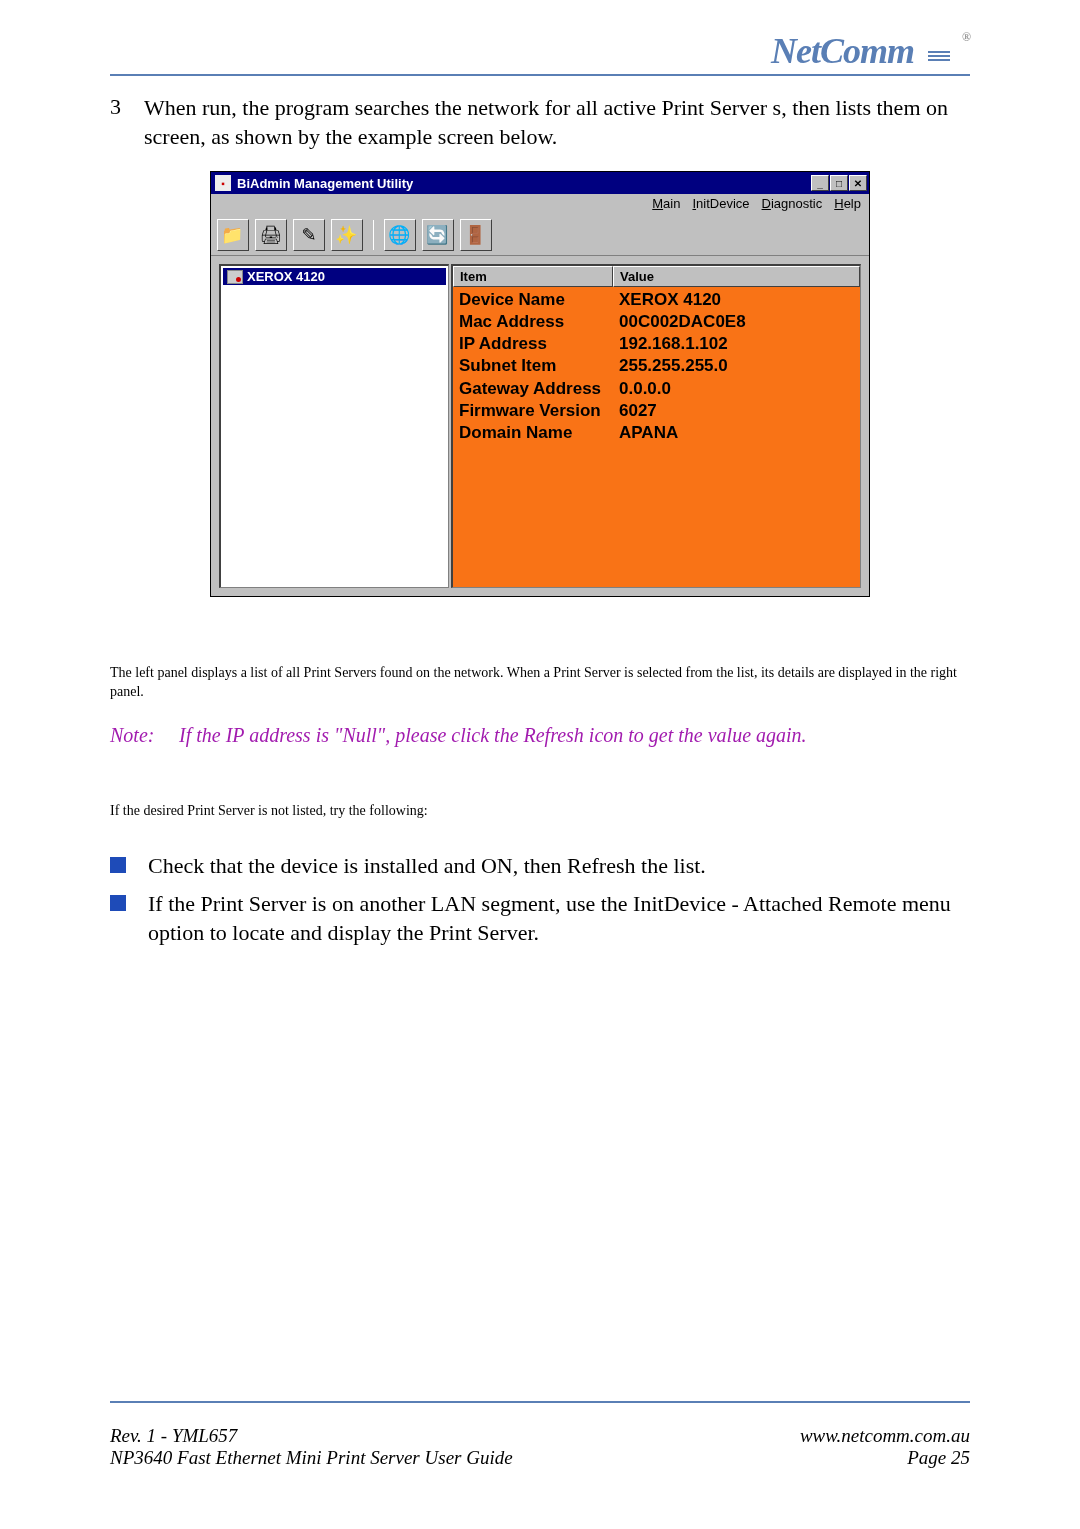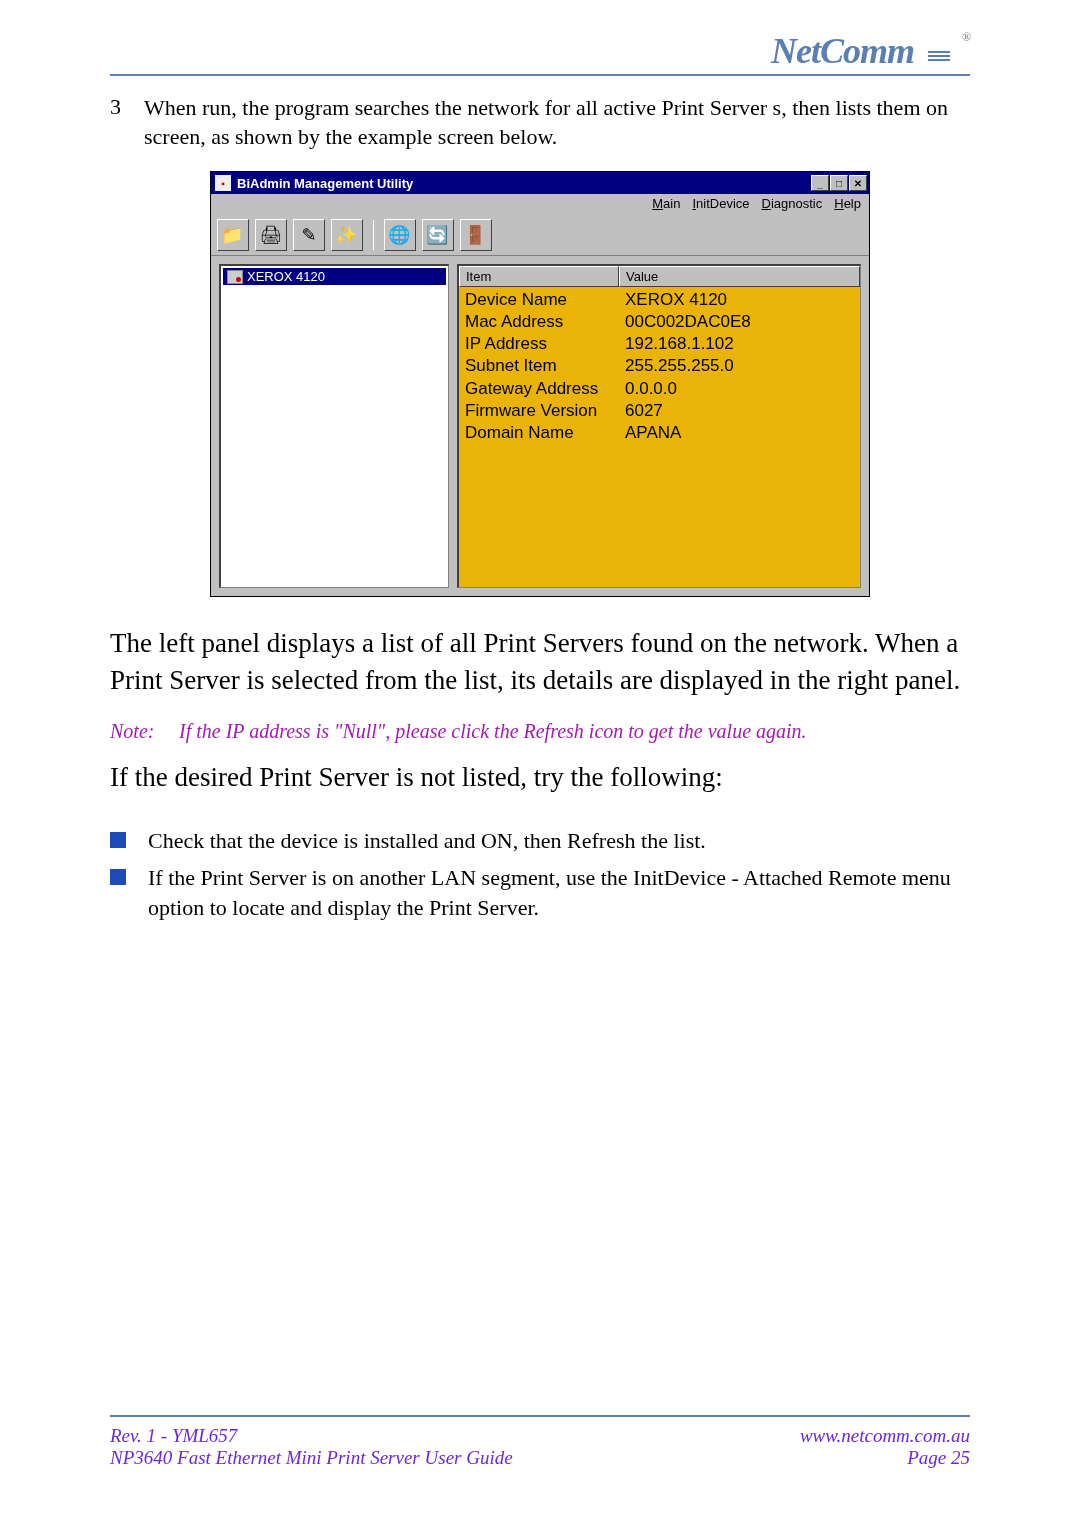--- a/index.html
+++ b/index.html
@@ -91,23 +91,24 @@
       background: #c0c0c0;
       display: flex;
       align-items: center;
       justify-content: center;
       font-size: 18px;
       cursor: default;
     }
 
     .panes {
       display: flex;
-      gap: 8px;
+      gap: 2px;
       padding: 8px;
       height: 340px;
+      font-weight: bold;
     }
     .left-pane {
       flex: 0 0 230px;
       background: #fff;
       border: 1px solid #808080;
       border-top: 2px solid #404040;
       border-left: 2px solid #404040;
       padding: 2px;
     }
     .left-item {
@@ -117,21 +118,21 @@
       background: #000080;
       color: #fff;
       padding: 1px 4px;
       font-size: 13px;
     }
     .left-item-icon { width: 16px; height: 14px; background: #ccc; border: 1px solid #888; position: relative; }
     .left-item-icon::after { content: ""; position: absolute; right: 1px; bottom: 1px; width: 5px; height: 5px; background: #c00; border-radius: 50%; }
 
     .right-pane {
       flex: 1;
-      background: #eab308;
+      background: #f97316;
       border: 1px solid #808080;
       border-top: 2px solid #404040;
       border-left: 2px solid #404040;
       padding: 0;
       display: flex;
       flex-direction: column;
     }
     .right-header { display: flex; }
     .col-h {
       background: #c0c0c0;
@@ -141,37 +142,37 @@
       border-bottom-color: #404040;
       font-size: 13px;
     }
     .col-h.item { flex: 0 0 160px; }
     .col-h.value { flex: 1; }
     .right-rows { padding: 2px 0; }
     .right-row { display: flex; font-size: 17px; line-height: 1.3; }
     .right-row .cell-item { flex: 0 0 160px; padding-left: 6px; }
     .right-row .cell-value { flex: 1; padding-left: 6px; }
 
-    .para { font-size: 27px; line-height: 1.35; margin-bottom: 22px; }
+    .para { font-size: 14px; line-height: 1.35; margin-bottom: 22px; margin-top: 39px; }
     .note { font-size: 20px; font-style: italic; color: #a21caf; margin-bottom: 16px; }
     .note-label { display: inline-block; width: 64px; }
 
     .bullets { margin-top: 8px; }
     .bullet { display: flex; gap: 22px; margin-bottom: 8px; font-size: 22px; line-height: 1.35; }
     .bullet-glyph { width: 16px; height: 16px; background: #1e4bb8; flex-shrink: 0; margin-top: 6px; }
 
     .spacer { flex: 1; }
 
     .footer {
       border-top: 2px solid #5a7fb5;
-      padding-top: 8px;
+      padding-top: 22px;
       display: flex;
       justify-content: space-between;
       font-style: italic;
-      color: #6d28d9;
+      color: #000000;
       font-size: 19px;
     }
     .footer .right { text-align: right; }
   </style>
 </head>
 <body>
 
 <div class="page">
   <div class="header">
     <span class="logo">

